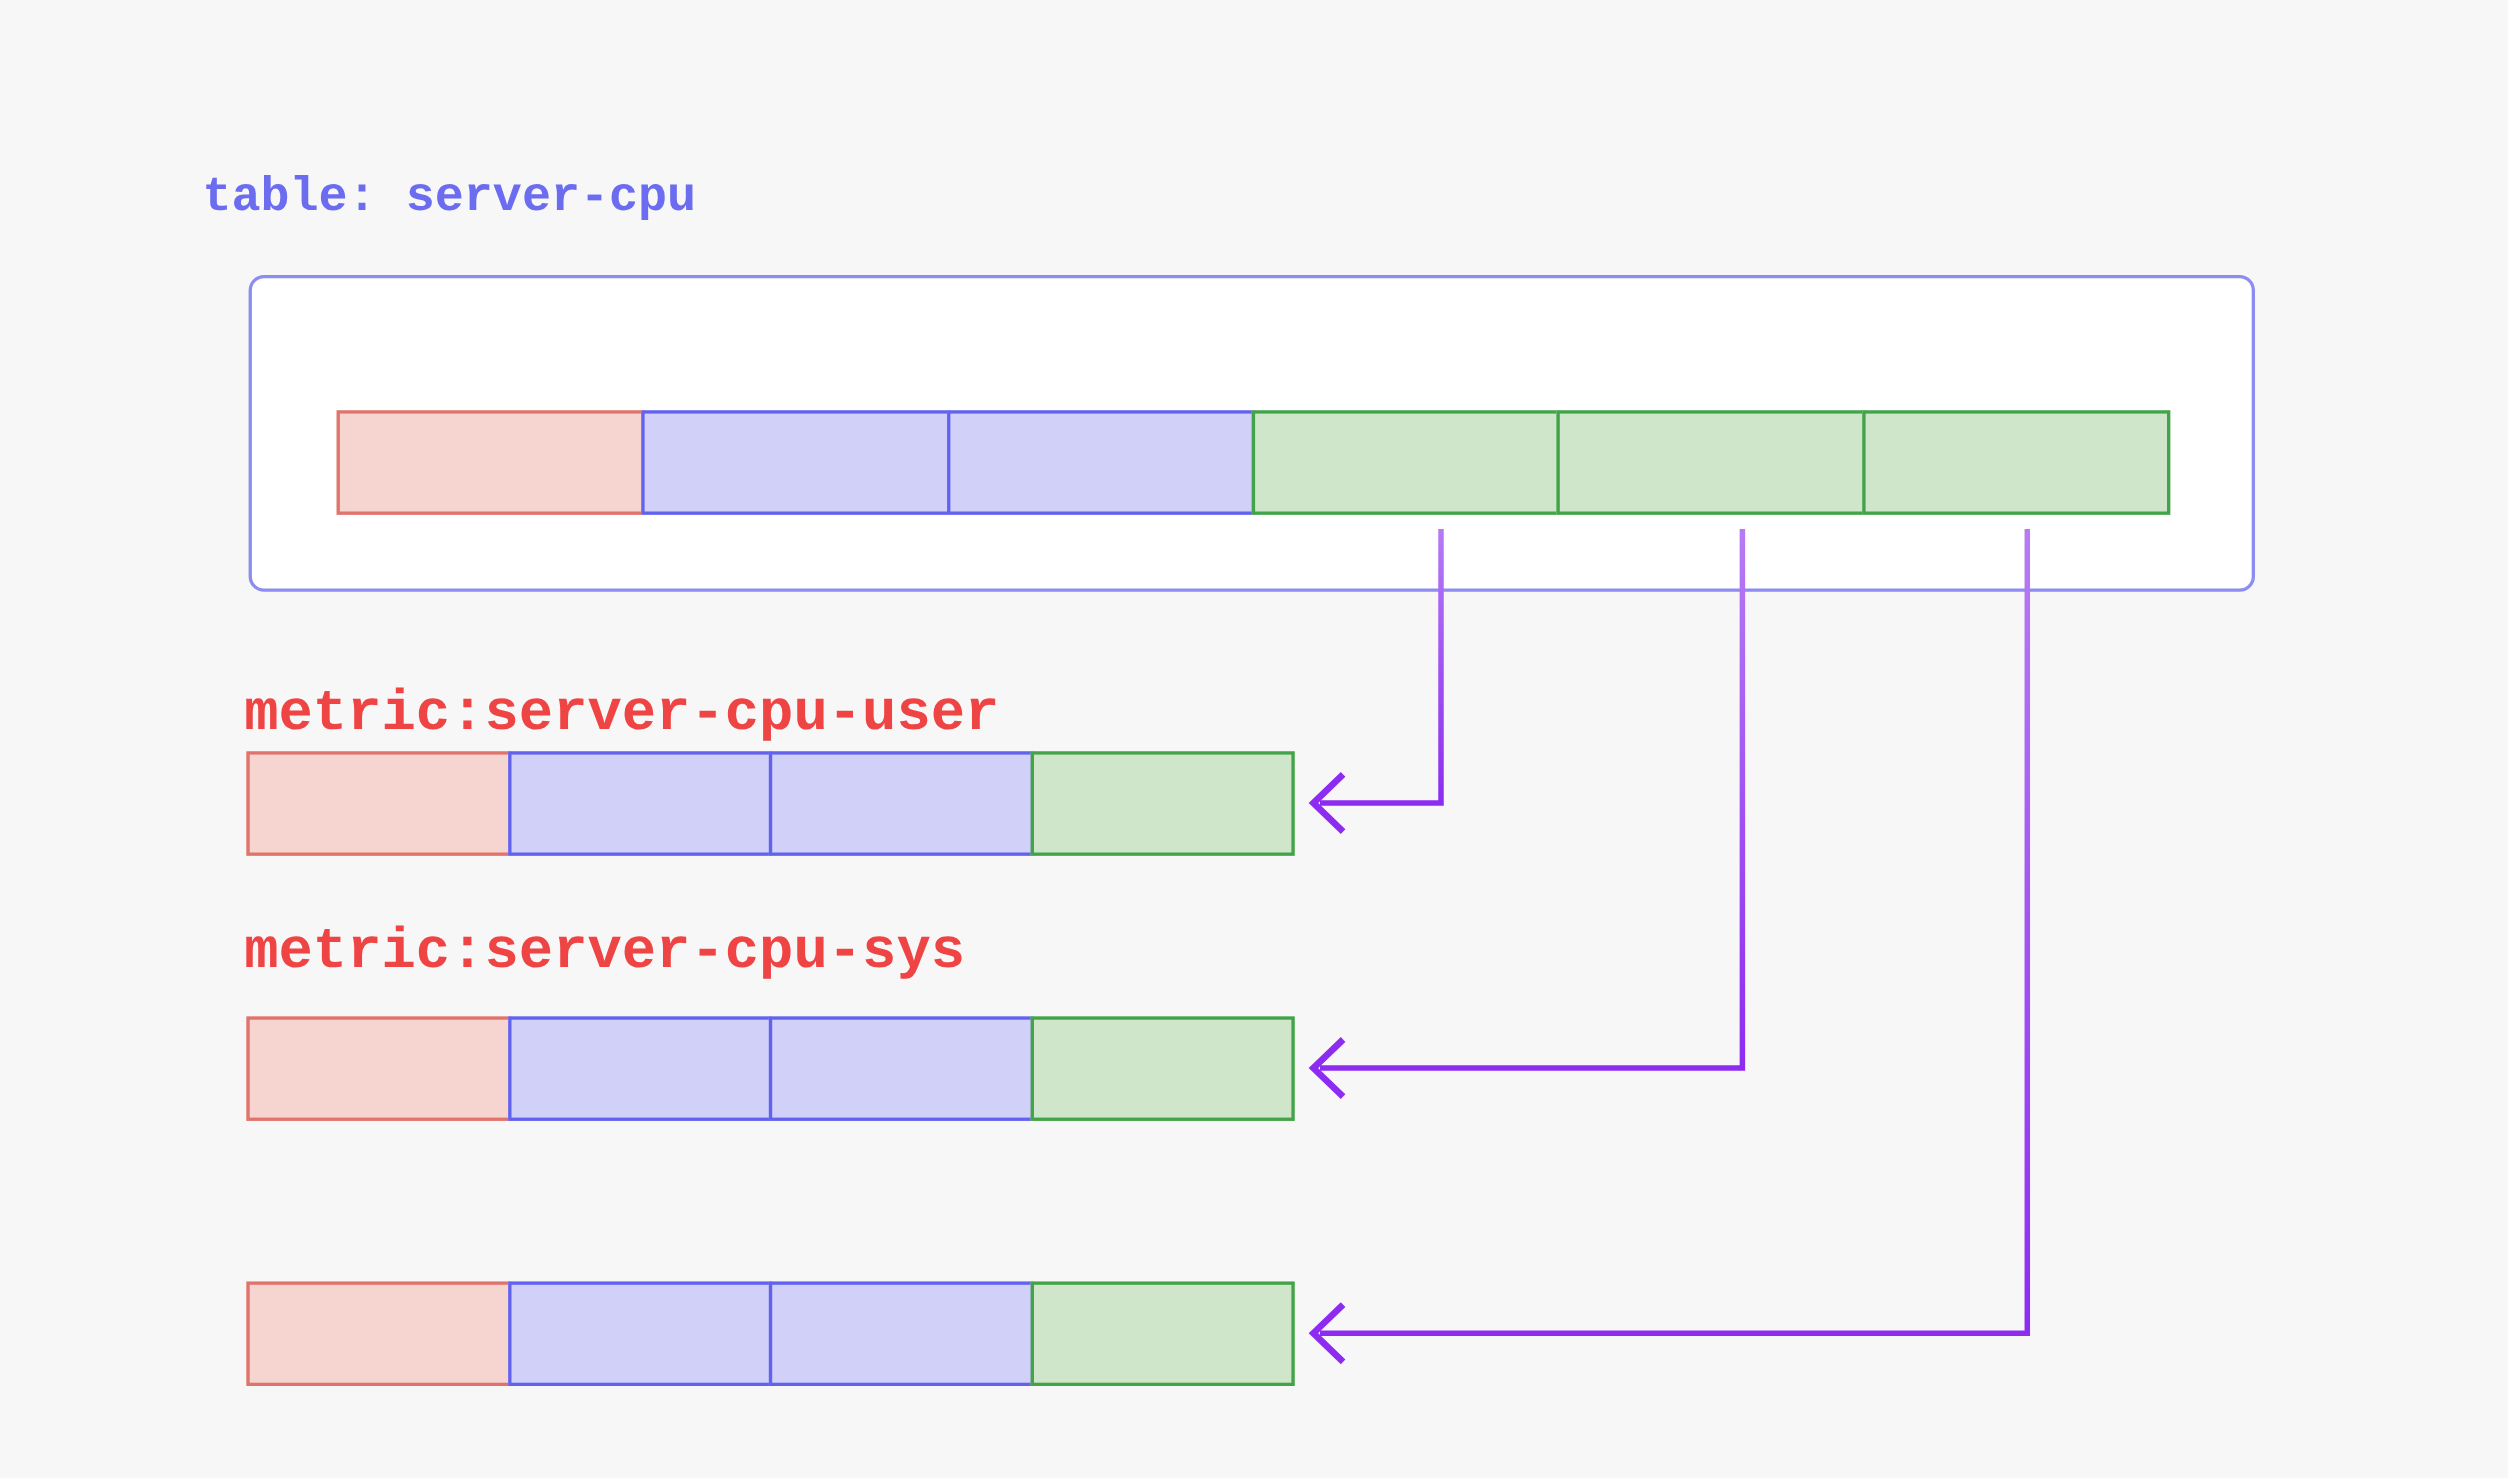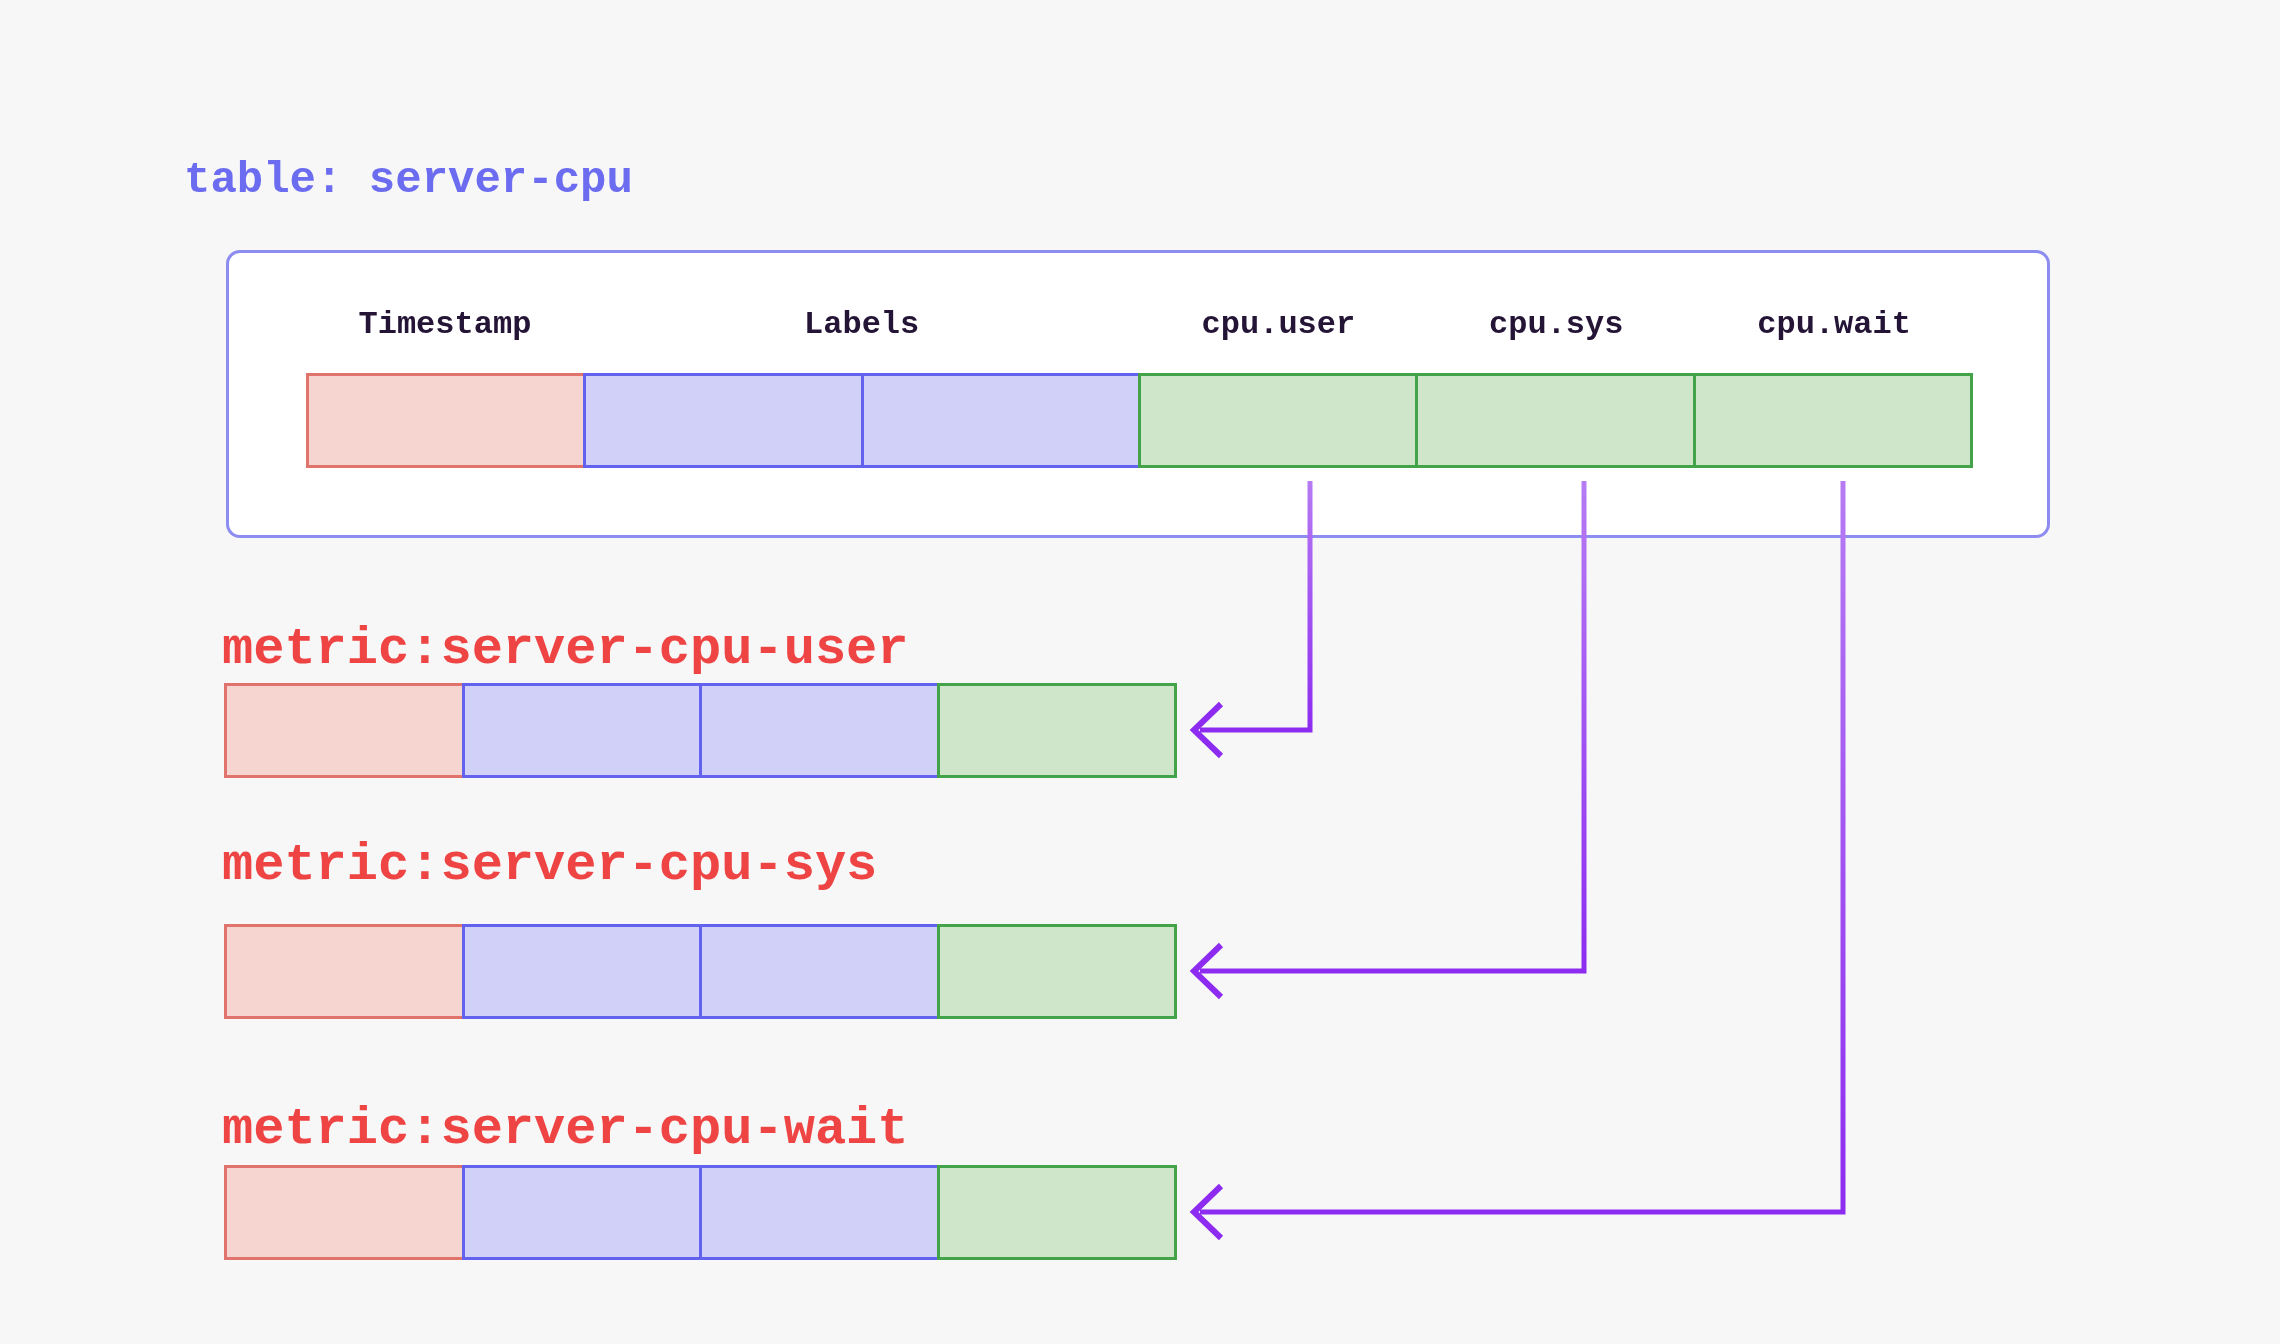--- a/index.html
+++ b/index.html
@@ -67,27 +67,20 @@
   }
 </style>
 </head>
 <body>
 
 <div class="canvas">
 
   <div class="page-title">table: server-cpu</div>
 
   <div class="table-box">
-    <div class="header-row">
-      <span class="h-timestamp">Timestamp</span>
-      <span class="h-labels">Labels</span>
-      <span class="h-user">cpu.user</span>
-      <span class="h-sys">cpu.sys</span>
-      <span class="h-wait">cpu.wait</span>
-    </div>
     <div class="color-row table-color-row">
       <div class="cell" data-type="timestamp"></div>
       <div class="cell" data-type="labels"></div>
       <div class="cell" data-type="labels"></div>
       <div class="cell" data-type="values"></div>
       <div class="cell" data-type="values"></div>
       <div class="cell" data-type="values"></div>
     </div>
   </div>
 
@@ -100,21 +93,20 @@
   </div>
 
   <div class="metric-label m2">metric:server-cpu-sys</div>
   <div class="metric-row r2">
     <div class="cell" data-type="timestamp"></div>
     <div class="cell" data-type="labels"></div>
     <div class="cell" data-type="labels"></div>
     <div class="cell" data-type="values"></div>
   </div>
 
-  <div class="metric-label m3">metric:server-cpu-wait</div>
   <div class="metric-row r3">
     <div class="cell" data-type="timestamp"></div>
     <div class="cell" data-type="labels"></div>
     <div class="cell" data-type="labels"></div>
     <div class="cell" data-type="values"></div>
   </div>
 
   <svg class="arrow-layer" width="2280" height="1344" viewBox="0 0 2280 1344" xmlns="http://www.w3.org/2000/svg">
     <defs>
       <linearGradient id="ag1" gradientUnits="userSpaceOnUse" x1="0" y1="440" x2="0" y2="694">

